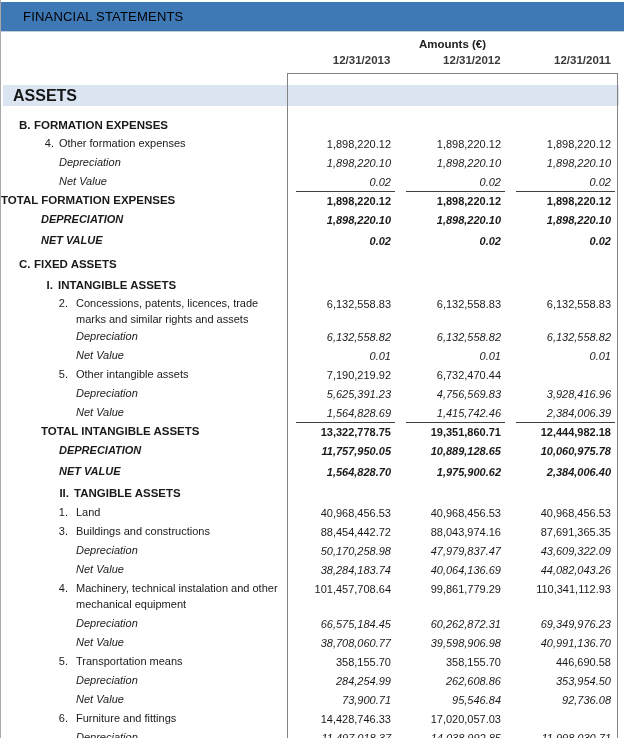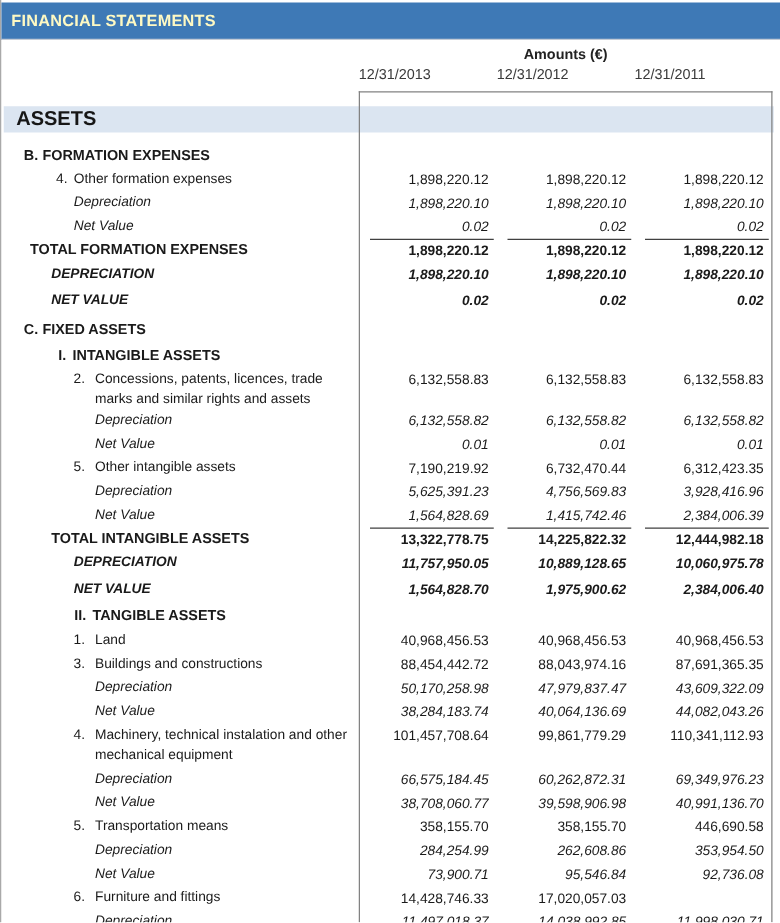--- a/index.html
+++ b/index.html
@@ -10,33 +10,33 @@
     font-family:"Liberation Sans",sans-serif;
     font-size:11px;color:#1a1a1a;
     overflow:hidden;
     border-left:1px solid #a9a9a9;
     box-sizing:border-box;
   }
   .titlebar{
     position:absolute;left:0;top:2px;width:624px;height:30px;
     background:#3e79b6;
     border-bottom:1px solid #c3cbd6;
-    color:#fef9c3;font-weight:bold;font-size:13px;line-height:30px;
-    padding-left:8px;box-sizing:border-box;letter-spacing:.2px;
+    color:#000000;font-weight:normal;font-size:13px;line-height:30px;
+    padding-left:22px;box-sizing:border-box;letter-spacing:.2px;
   }
   .amounts{
     position:absolute;top:38px;left:286px;width:331px;
     text-align:center;font-weight:bold;font-size:11.5px;color:#222222;
   }
   .dates{
     position:absolute;top:54px;left:286px;width:331px;
     display:grid;grid-template-columns:repeat(3,1fr);
   }
   .dates .date{
-    text-align:left;padding-right:7px;font-weight:normal;
+    text-align:right;padding-right:7px;font-weight:bold;
     font-size:11.5px;color:#3a3a3a;
   }
   .box{
     position:absolute;left:286px;top:73px;width:331px;height:665px;
     border:1px solid #828282;border-bottom:none;
     box-sizing:border-box;pointer-events:none;z-index:3;
   }
   .assets{
     position:absolute;left:2px;top:85px;width:616px;height:21px;
     background:#dbe5f1;line-height:21px;padding-left:10px;
@@ -63,21 +63,21 @@
 
   .s-section .lab{padding-left:18px;font-weight:bold;font-size:11.5px;}
   .s-section .num{width:15px;}
 
   .s-item1 .lab{padding-left:40px;}
   .s-item1 .num{width:13px;text-align:right;margin-right:5px;}
 
   .s-dep1 .lab{padding-left:58px;font-style:italic;}
   .s-dep1 .val,.s-dep2 .val{font-style:italic;}
 
-  .s-total1 .lab{padding-left:23px;font-weight:bold;font-size:11.5px;justify-content:center;}
+  .s-total1 .lab{font-weight:bold;font-size:11.5px;justify-content:center;}
   .s-total1 .val,.s-total2 .val{font-weight:bold;}
 
   .s-totdep1 .lab{padding-left:40px;font-weight:bold;font-style:italic;}
   .s-totdep1 .val,.s-totdep2 .val{font-weight:bold;font-style:italic;}
 
   .s-subsection .lab{padding-left:36px;font-weight:bold;font-size:11.5px;}
   .s-subsection .num{width:16px;text-align:right;margin-right:5px;}
 
   .s-item2 .lab{padding-left:54px;}
   .s-item2 .num{width:13px;text-align:right;margin-right:8px;}
@@ -288,23 +288,20 @@
         <div class="lab">
           <span class="num">5.</span>
           <span class="txt">Other intangible assets</span>
         </div>
         <div class="val">
           <div class="v">7,190,219.92</div>
         </div>
         <div class="val">
           <div class="v">6,732,470.44</div>
         </div>
-        <div class="val">
-          <div class="v">6,312,423.35</div>
-        </div>
       </div>
       <div class="row s-dep2">
         <div class="lab">
           <span class="txt">Depreciation</span>
         </div>
         <div class="val">
           <div class="v">5,625,391.23</div>
         </div>
         <div class="val">
           <div class="v">4,756,569.83</div>
@@ -328,21 +325,21 @@
         </div>
       </div>
       <div class="row s-total2 rule">
         <div class="lab">
           <span class="txt">TOTAL INTANGIBLE ASSETS</span>
         </div>
         <div class="val">
           <div class="v">13,322,778.75</div>
         </div>
         <div class="val">
-          <div class="v">14,225,822.32</div>
+          <div class="v">19,351,860.71</div>
         </div>
         <div class="val">
           <div class="v">12,444,982.18</div>
         </div>
       </div>
       <div class="row s-totdep2">
         <div class="lab">
           <span class="txt">DEPRECIATION</span>
         </div>
         <div class="val">

